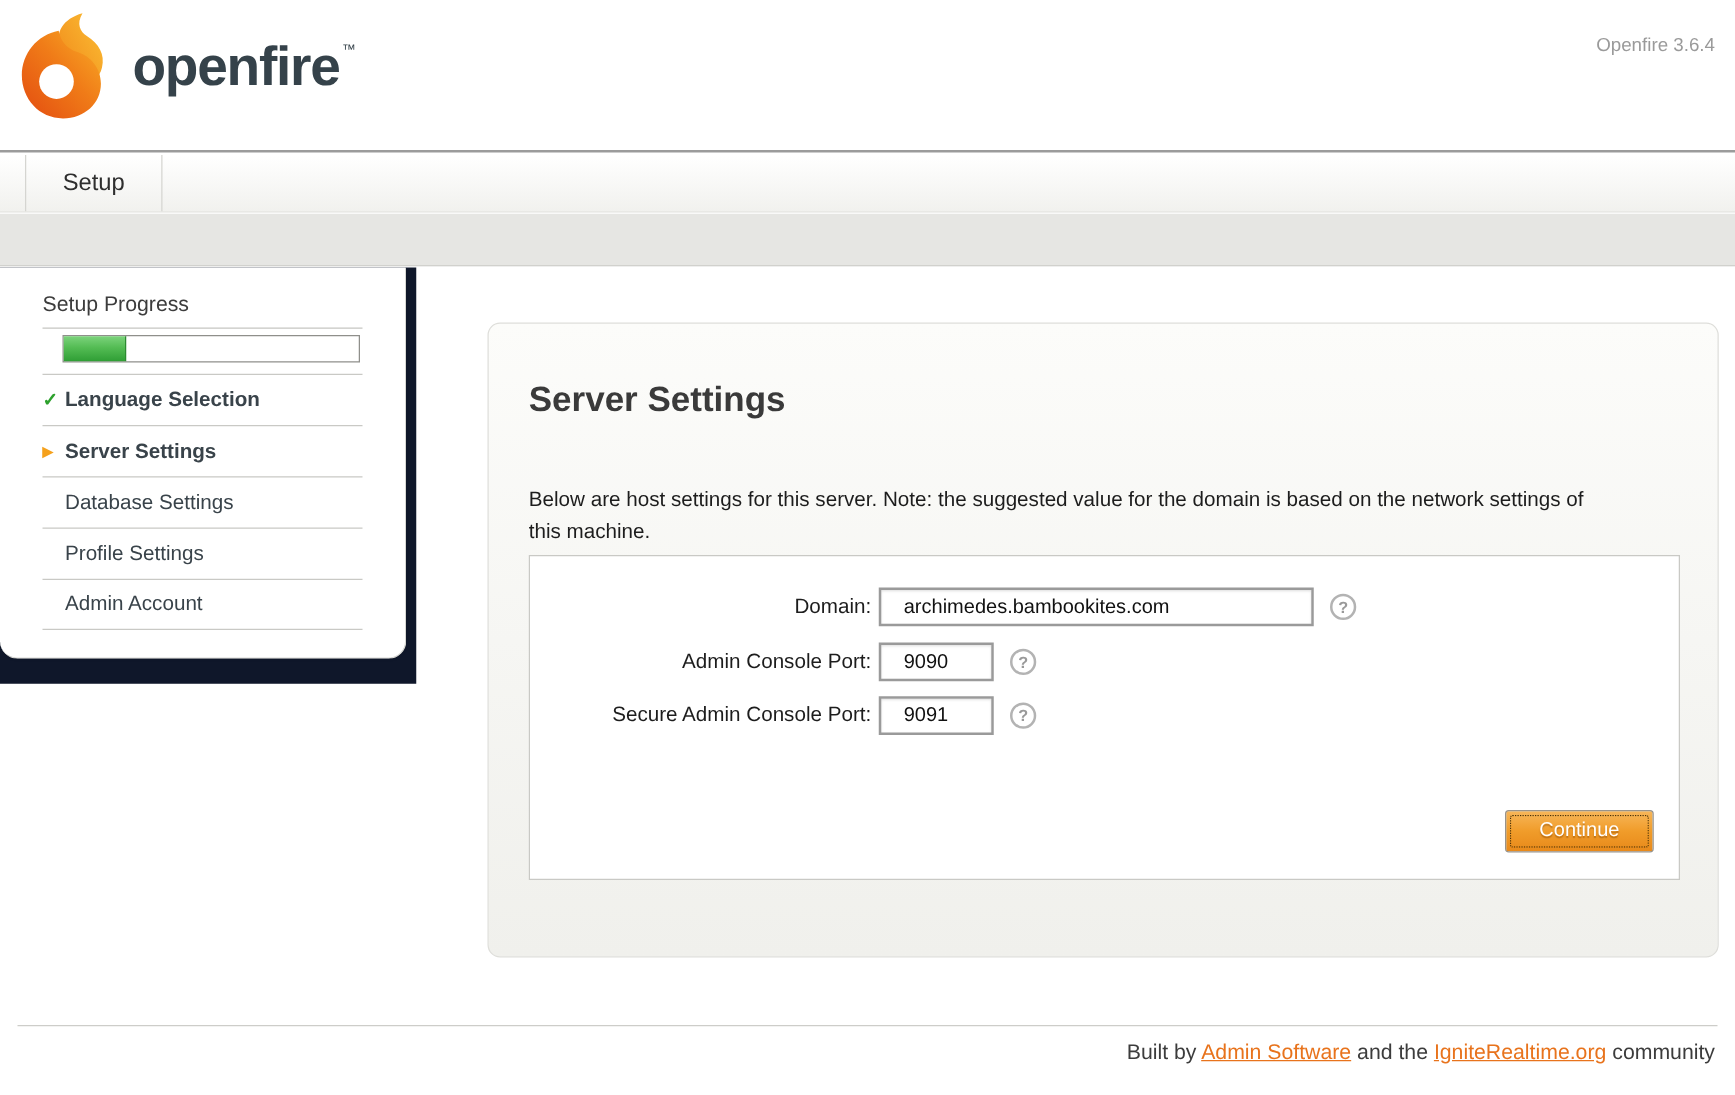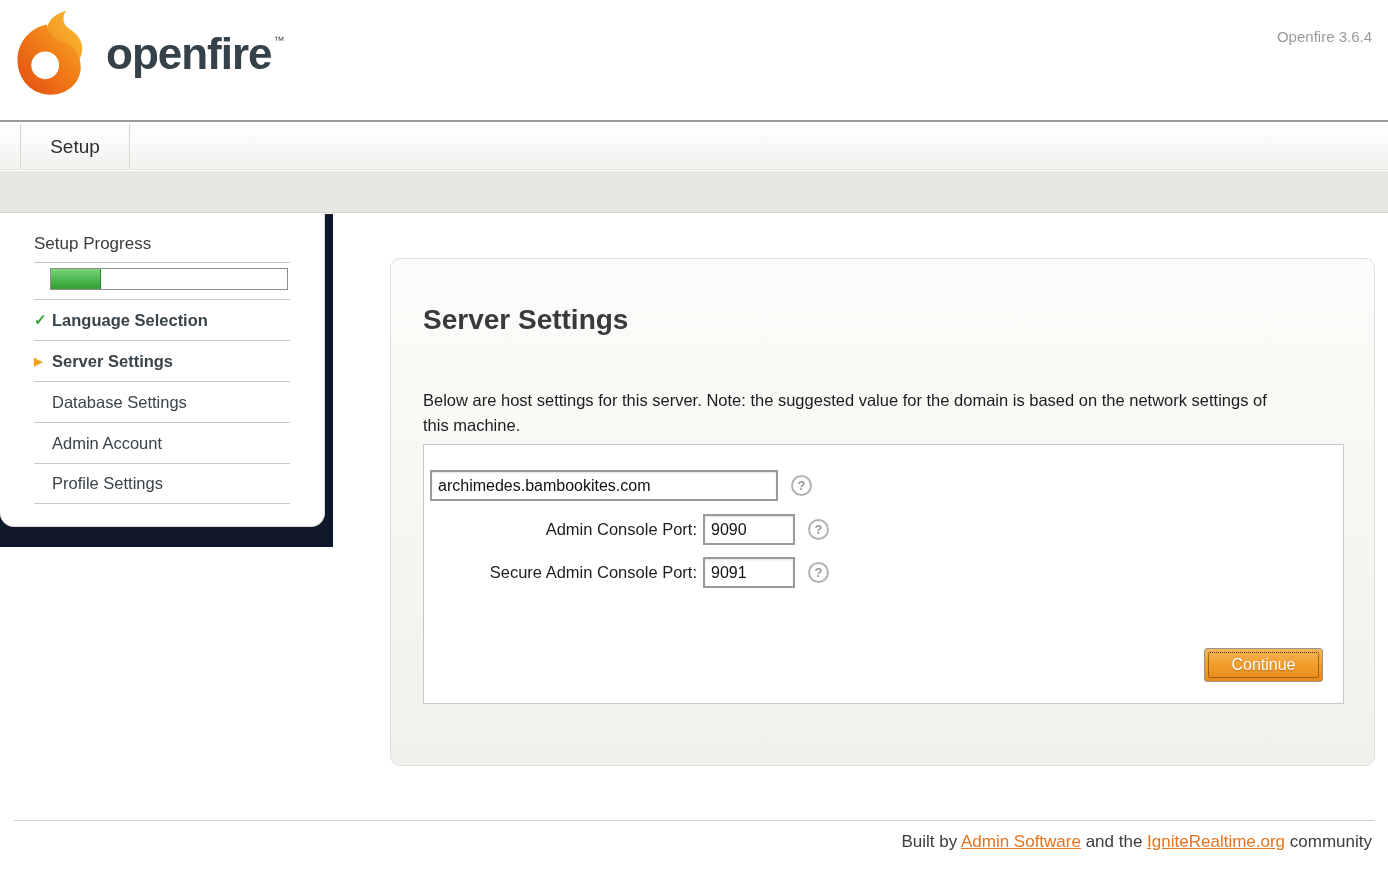--- a/index.html
+++ b/index.html
@@ -56,21 +56,21 @@
     background:linear-gradient(#fcfcfa,#f0f0ec); border:1px solid #dededa; border-radius:10px; }
   #page-title { position:absolute; left:32px; top:45px; margin:0; font-size:28px; color:#3a3a3a; font-weight:bold; }
   .desc { position:absolute; left:32px; top:112px; width:856px; font-size:16.5px; line-height:25px; color:#1d1d1d; }
 
   #form-box { position:absolute; left:32px; top:185px; width:921px; height:260px;
     background:#ffffff; border:1px solid #c9c9c5; }
   .form-row { position:absolute; left:0; height:36px; display:flex; align-items:center; }
   .row-0 { top:22px; } .row-1 { top:66px;justify-content:flex-end; } .row-2 { top:109px; }
   .form-label { width:273px; text-align:right; font-size:16.5px; color:#1d1d1d; }
   .form-input { margin-left:6px; height:31px; border:2px solid #9a9a9a; background:#fff;
-    font-size:16px; padding:2px 6px 0 6px; color:#111; font-family:"Liberation Sans", sans-serif;
+    font-size:16px; padding:2px 6px 0 18px; color:#111; font-family:"Liberation Sans", sans-serif;
     box-shadow:inset 0 1px 2px rgba(0,0,0,0.12); }
   .input-wide { width:348px; }
   .input-narrow { width:92px; }
   .help { margin-left:13px; width:21px; height:21px; border:2px solid #b3b3b3; border-radius:50%;
     color:#999; font-size:13px; font-weight:bold; display:flex; align-items:center;
     justify-content:center; cursor:pointer; background:transparent; }
 
   .continue-btn { position:absolute; right:20px; bottom:21px; width:119px; height:34px;
     background:linear-gradient(#f7b659,#f09c2a 50%,#e8891a);
     border:1px solid #98938b; border-radius:3px; color:#ffffff; font-weight:normal; font-size:16px;
@@ -131,36 +131,37 @@
       <div class="side-item current">
         <span class="nav-icon">▶</span>
         <span>Server Settings</span>
       </div>
       <div class="side-item">
         <span class="nav-icon"></span>
         <span>Database Settings</span>
       </div>
       <div class="side-item">
         <span class="nav-icon"></span>
-        <span>Admin Account</span>
+        <span>Profile Settings</span>
       </div>
       <div class="side-item">
         <span class="nav-icon"></span>
-        <span>Profile Settings</span>
+        <span>Admin Account</span>
       </div>
     </div>
   </div>
 </div>
 
 <div id="main-card">
   <h1 id="page-title">Server Settings</h1>
   <p class="desc">Below are host settings for this server. Note: the suggested value for the domain is based on the network settings of this machine.</p>
 
   <div id="form-box">
     <div class="form-row row-0">
+      <span class="form-label">Domain:</span>
       <input class="form-input input-wide" type="text" value="archimedes.bambookites.com" style="">
       <span class="help">?</span>
     </div>
     <div class="form-row row-1">
       <span class="form-label">Admin Console Port:</span>
       <input class="form-input input-narrow" type="text" value="9090" style="">
       <span class="help">?</span>
     </div>
     <div class="form-row row-2">
       <span class="form-label">Secure Admin Console Port:</span>

